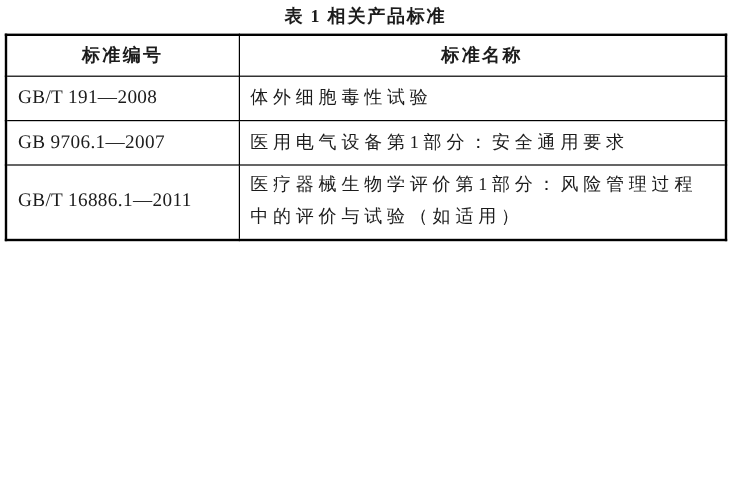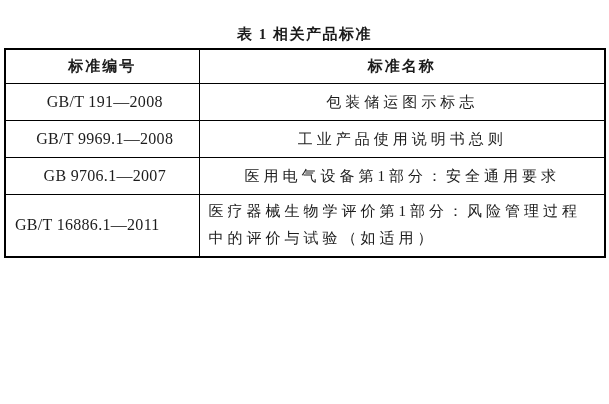--- a/index.html
+++ b/index.html
@@ -12,21 +12,21 @@
     height: 404px;
     overflow: hidden;
     font-family: "Liberation Serif", "DejaVu Serif", serif;
     color: #1c1c1c;
   }
   .doc-title {
     text-align: center;
     font-weight: bold;
     font-size: 15px;
     letter-spacing: 1.5px;
-    padding-top: 24px;
+    padding-top: 4px;
     height: 20px;
     line-height: 20px;
   }
   table.std-table {
     border-collapse: collapse;
     table-layout: fixed;
     width: 600px;
     margin-left: 4px;
     margin-top: 4px;
     border: 2px solid #000;
@@ -51,21 +51,21 @@
     font-size: 16px;
     letter-spacing: 0.3px;
     white-space: nowrap;
   }
   td.name-cell {
     padding: 2px 8px 2px 9px;
     font-size: 15px;
     letter-spacing: 4px;
     line-height: 27px;
   }
-  tr.row-single { height: 37px; text-align: center; }
+  tr.row-single { height: 37px; }
   tr.row-double { height: 62px; padding-left: 12px; }
   tr.row-last   { height: 55px; }
 </style>
 </head>
 <body>
 
 <div class="doc-title">表 1  相关产品标准</div>
 
 <table class="std-table">
   <colgroup>
@@ -74,25 +74,21 @@
   </colgroup>
   <thead>
     <tr>
       <th>标准编号</th>
       <th>标准名称</th>
     </tr>
   </thead>
   <tbody>
     <tr class="row-single">
       <td class="code-cell">GB/T 191—2008</td>
-      <td class="name-cell">包装储运图示标志</td>
-    </tr>
-    <tr class="row-single">
-      <td class="code-cell">GB/T 9969.1—2008</td>
-      <td class="name-cell">工业产品使用说明书总则</td>
+      <td class="name-cell">体外细胞毒性试验</td>
     </tr>
     <tr class="row-single">
       <td class="code-cell">GB 9706.1—2007</td>
       <td class="name-cell">医用电气设备第1部分：安全通用要求</td>
     </tr>
     <tr class="row-double">
       <td class="code-cell">GB/T 16886.1—2011</td>
       <td class="name-cell">医疗器械生物学评价第1部分：风险管理过程中的评价与试验（如适用）</td>
     </tr>
   </tbody>

